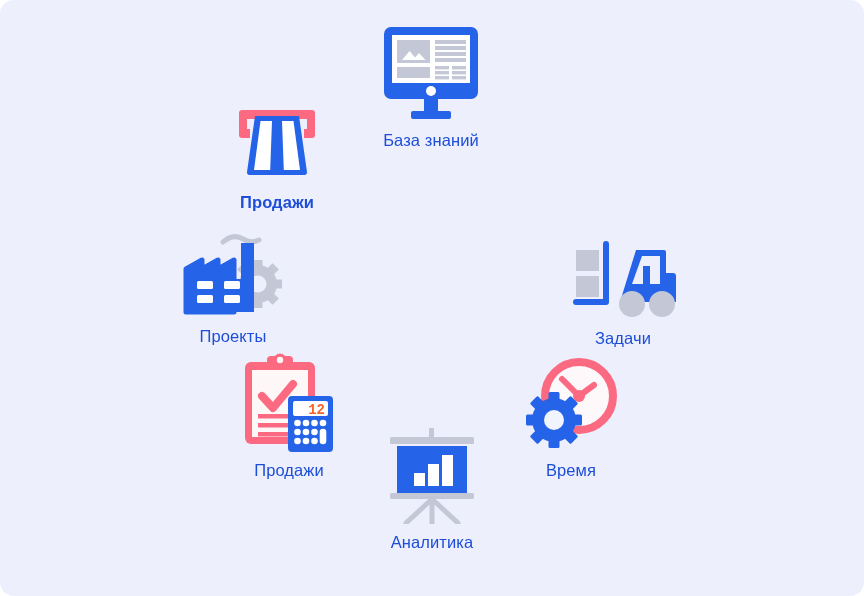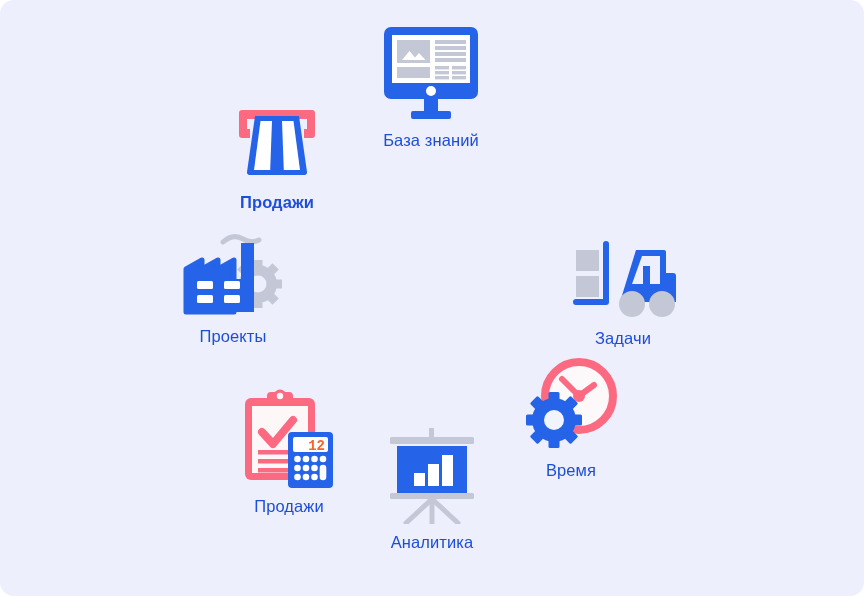--- a/index.html
+++ b/index.html
@@ -41,21 +41,21 @@
     letter-spacing: 0.1px;
     text-align: center;
   }
 
   
   #item-sales      { left: 196px; top: 104px;  width: 162px; font-weight: bold; }
   #item-kb         { left: 350px; top: 24px;   width: 162px; }
   #item-crm        { left: 491px; top: 82px;   width: 162px; }
   #item-projects   { left: 152px; top: 232px;  width: 162px; }
   #item-tasks      { left: 542px; top: 238px;  width: 162px; }
-  #item-finance    { left: 208px; top: 388px;  width: 162px; }
+  #item-finance    { left: 208px; top: 352px;  width: 162px; }
   #item-analytics  { left: 351px; top: 428px;  width: 162px; align-items: center; }
   #item-time       { left: 490px; top: 356px;  width: 162px; }
 </style>
 </head>
 <body>
 
 <div id="canvas" style="background: rgb(237, 239, 252); border-radius: 14px;">
 
   <div class="item" id="item-sales">
     <span class="icon-wrap">

